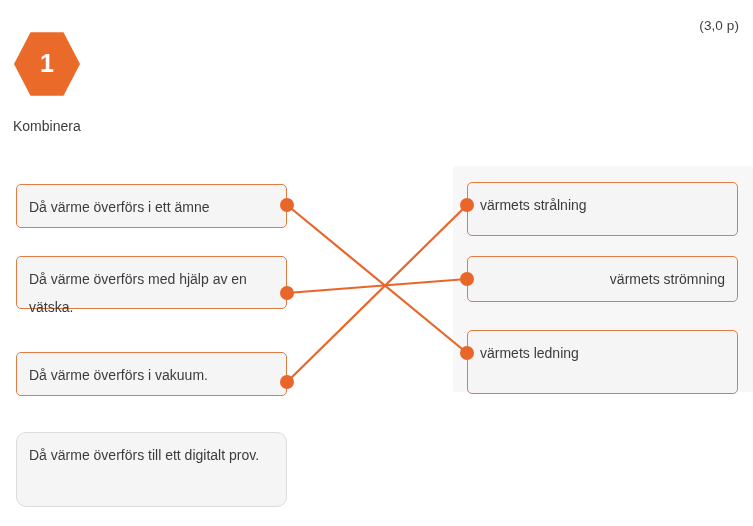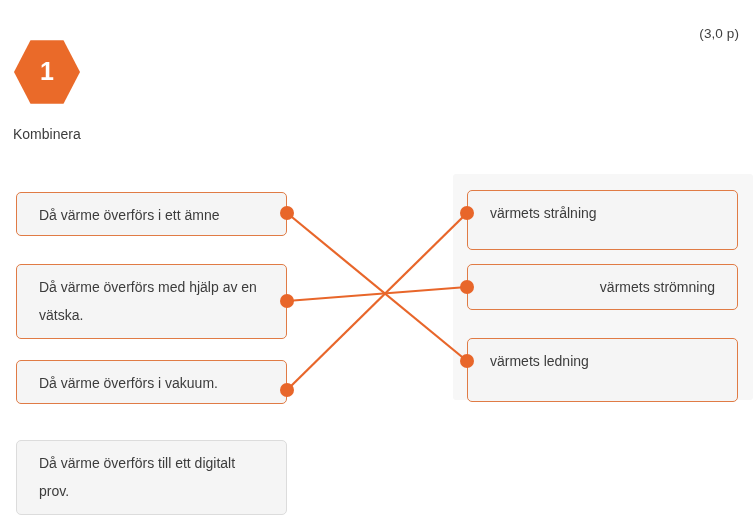--- a/index.html
+++ b/index.html
@@ -13,21 +13,20 @@
     position: relative;
     overflow: hidden;
     font-family: "Liberation Sans", sans-serif;
     color: #3c3c3c;
     -webkit-font-smoothing: antialiased;
   }
 
   #question-root {
     position: absolute;
     inset: 0;
-    margin-top: 8px;
   }
 
   
   .score {
     position: absolute;
     right: 14px;
     top: 18px;
     font-size: 13.5px;
     color: #3f3f3f;
     letter-spacing: 0.1px;
@@ -89,37 +88,38 @@
 
   .option {
     position: absolute;
     box-sizing: border-box;
     background: #f5f5f5;
     border: 1px solid #e07b45;
     border-radius: 5px;
     font-size: 14px;
     line-height: 28px;
     color: #3c3c3c;
-    padding: 8px 22px;
+    padding: 8px 12px;
   }
   .option.inactive {
     border-color: #dcdcdc;
     background: #f5f5f5;
+    border-radius: 10px;
   }
 
   
   .left-col .option { left: 16px; width: 271px; }
   .opt-l1 { top: 24px;  height: 44px; }
-  .opt-l2 { top: 96px;  height: 75px; }
+  .opt-l2 { top: 96px;  height: 53px; }
   .opt-l3 { top: 192px; height: 44px; }
   .opt-l4 { top: 272px; height: 75px; }
 
   
   .right-col .option { left: 467px; width: 271px; }
-  .opt-r1 { top: 22px;  height: 60px; }
+  .opt-r1 { top: 22px;  height: 54px; }
   .opt-r2 { top: 96px;  height: 46px; text-align: right; }
   .opt-r3 { top: 170px; height: 64px; }
 
   .opt-text { display: block; }
 
   
   .connector-layer {
     position: absolute;
     left: 0;
     top: 0;

